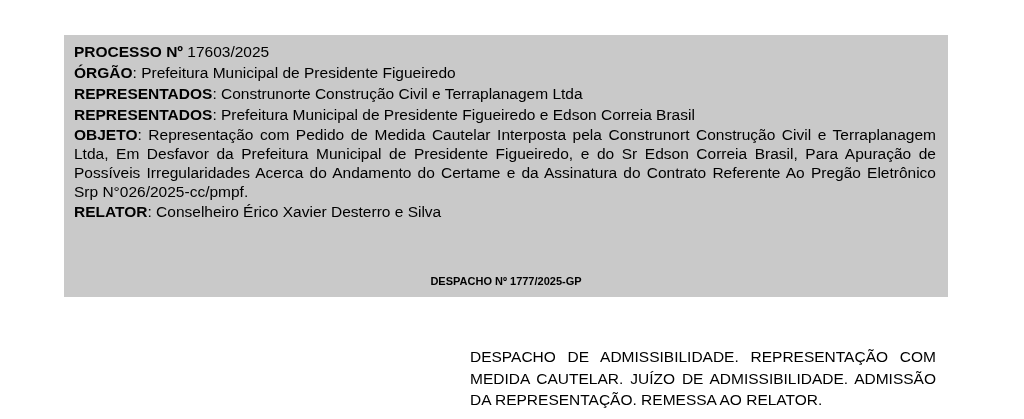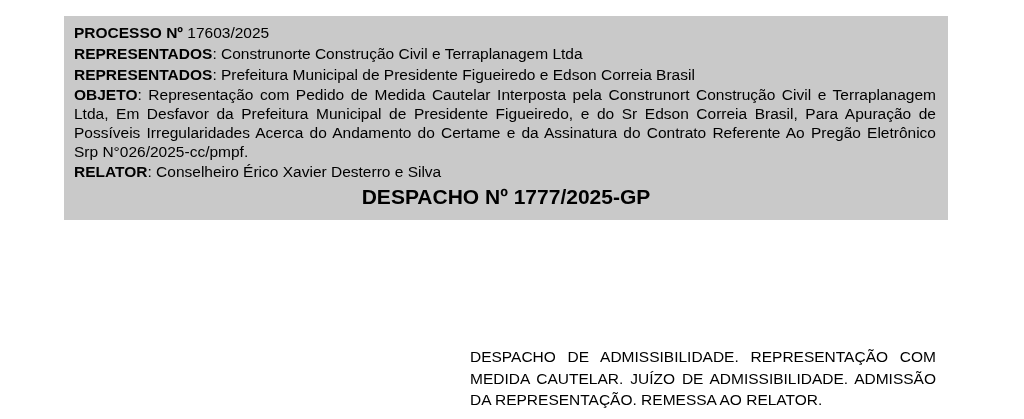--- a/index.html
+++ b/index.html
@@ -15,21 +15,21 @@
     overflow: hidden;
   }
   .page {
     position: relative;
     width: 1024px;
     height: 419px;
   }
   .header-block {
     position: absolute;
     left: 64px;
-    top: 16px;
+    top: 35px;
     width: 884px;
     background: #c9c9c9;
     padding: 6px 0 0 0;
     box-sizing: border-box;
   }
   .field-line {
     font-size: 15.5px;
     line-height: 21px;
     padding: 0 10px;
     white-space: nowrap;
@@ -51,23 +51,24 @@
   }
   .relator-line {
     font-size: 15.5px;
     line-height: 21px;
     padding: 0 10px 3px 10px;
     white-space: nowrap;
   }
   .despacho-title {
     text-align: center;
     font-weight: bold;
-    font-size: 21px;
+    font-size: 11px;
     line-height: 22px;
-    padding: 1px 0 12px 0;
+    padding: 1px 0 5px 0;
+    margin-top: 44px;
   }
   .ementa {
     position: absolute;
     left: 458px;
     top: 334px;
     width: 490px;
     font-size: 15.5px;
     line-height: 21.5px;
     text-align: justify;
   }
@@ -79,20 +80,23 @@
 <body>
 
 <div class="page">
 
   <div class="header-block">
 
     <div class="field-line">
       <span class="field-label">PROCESSO Nº</span><span class="field-value"> 17603/2025</span>
     </div>
 
+    <div class="field-line">
+      <span class="field-label">ÓRGÃO</span><span class="field-value">: Prefeitura Municipal de Presidente Figueiredo</span>
+    </div>
 
 
     <div class="field-line">
       <span class="field-label">REPRESENTADOS</span><span class="field-value">: Construnorte Construção Civil e Terraplanagem Ltda</span>
     </div>
 
     <div class="field-line">
       <span class="field-label">REPRESENTADOS</span><span class="field-value">: Prefeitura Municipal de Presidente Figueiredo e Edson Correia Brasil</span>
     </div>
 

